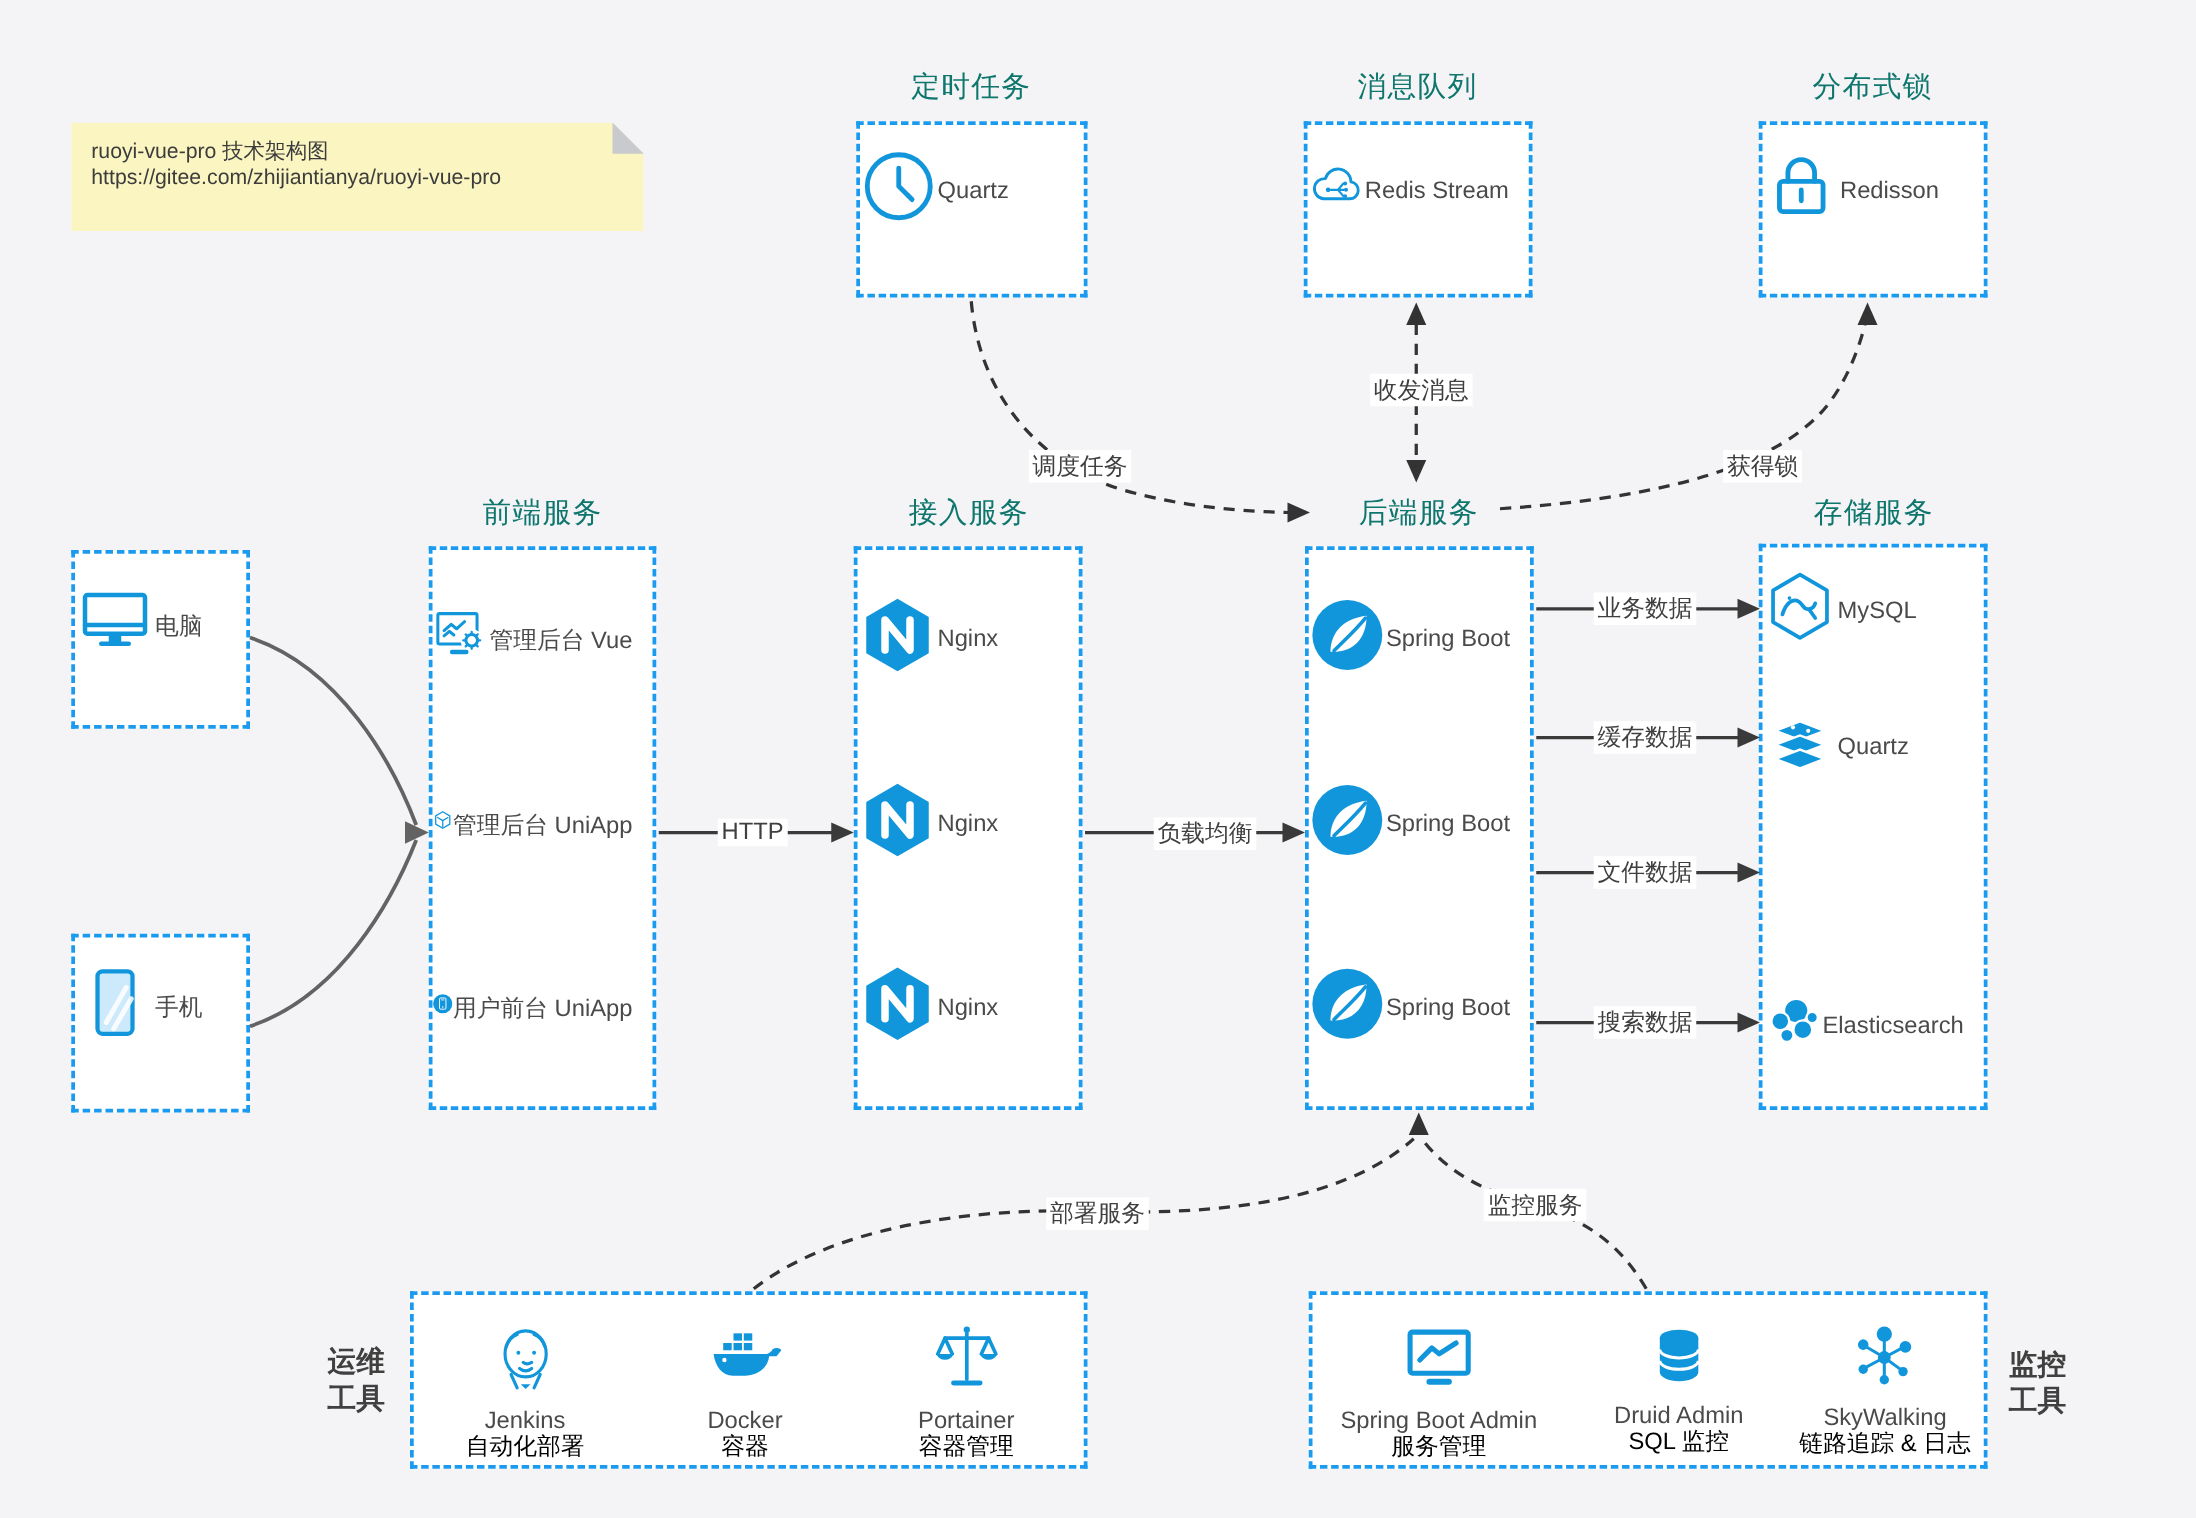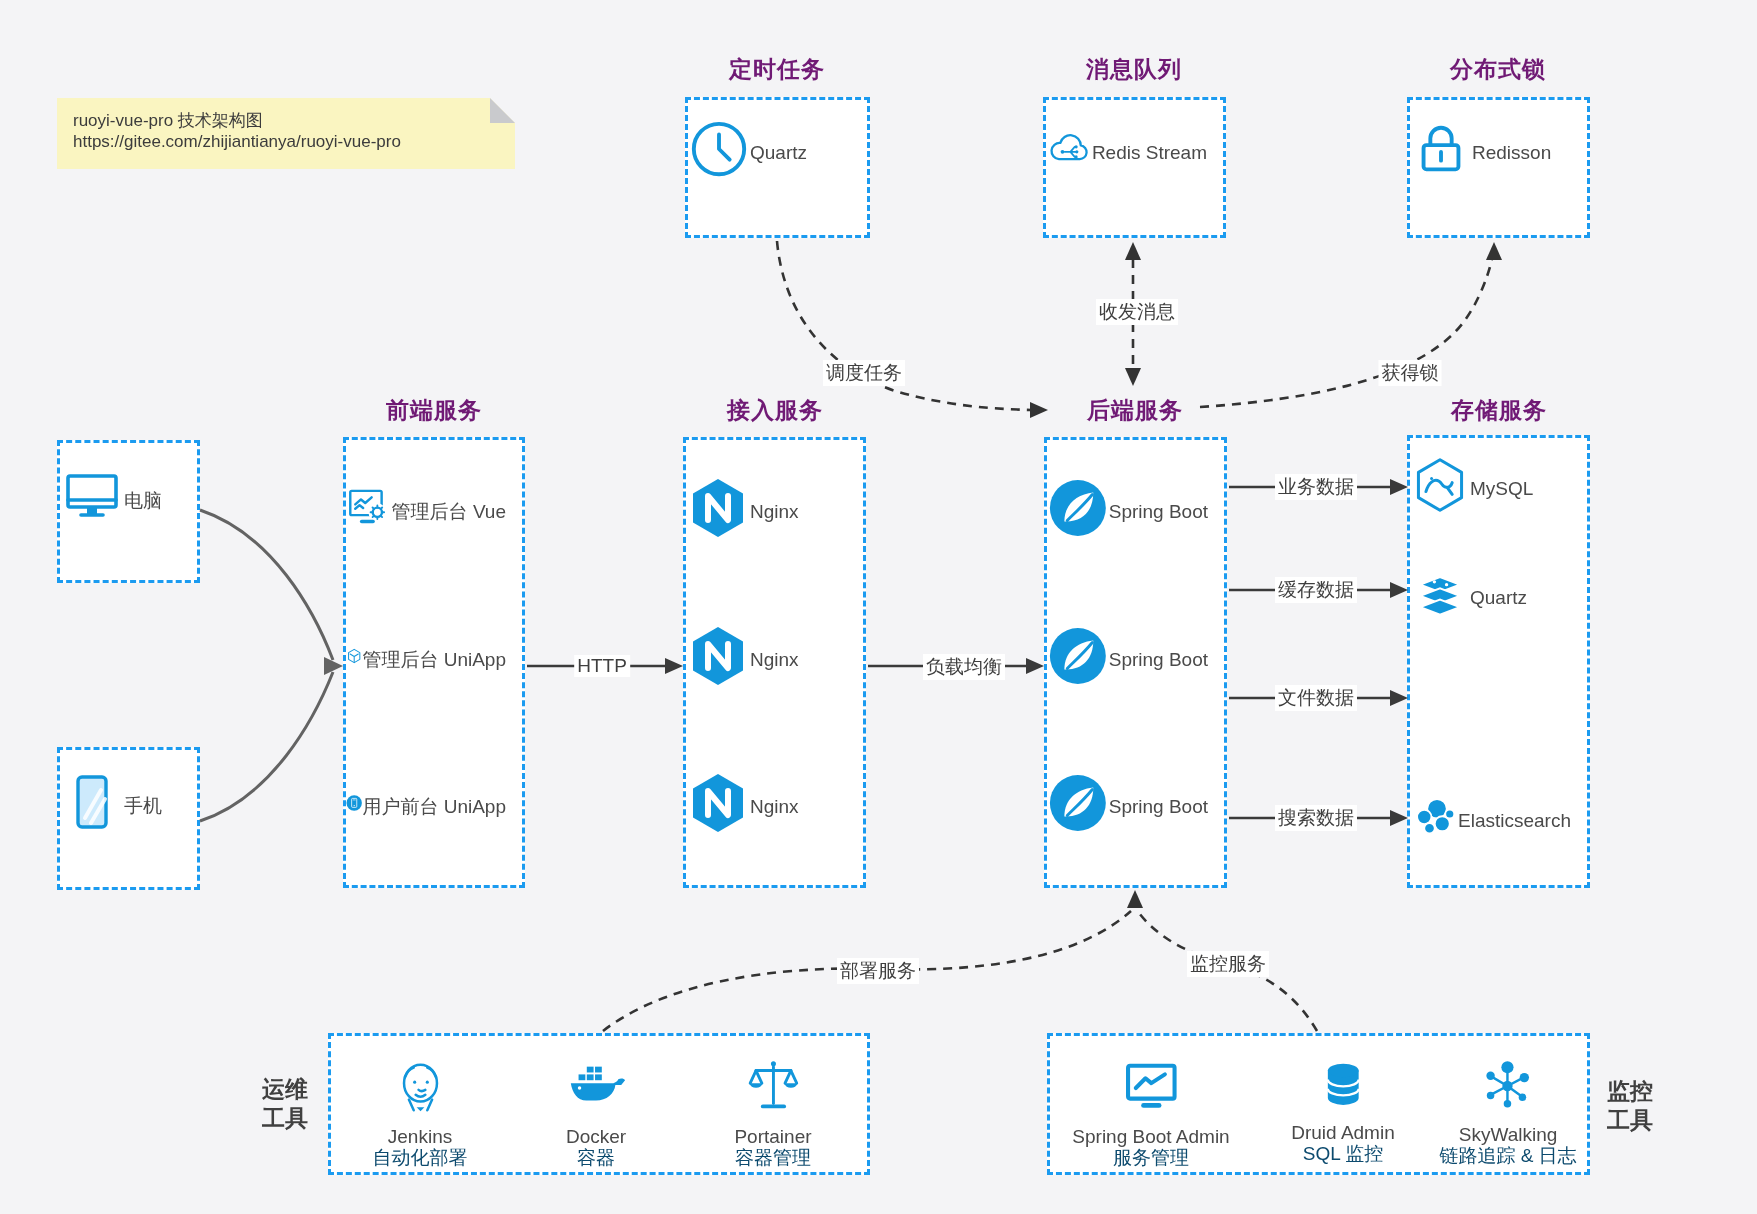--- a/index.html
+++ b/index.html
@@ -1,36 +1,36 @@
 <!DOCTYPE html>
 <html><head>
 <meta charset="utf-8">
 <style>
   html,body{margin:0;padding:0;background:#f4f4f6;}
   .canvas{position:relative;width:1757px;height:1214px;background:#f4f4f6;
           font-family:"Liberation Sans",sans-serif;overflow:hidden;}
   
-  .note{position:absolute;left:57px;top:98px;width:458px;height:71px;background:#faf5c1;
+  .note{position:absolute;left:57px;top:98px;width:458px;height:87px;background:#faf5c1;
         clip-path:polygon(0 0,433px 0,458px 25px,458px 100%,0 100%);
         box-sizing:border-box;padding:12px 0 0 16px;}
   .note .line{font-size:17px;line-height:21px;color:#3c3c3c;white-space:nowrap;}
   .note-fold{position:absolute;left:490px;top:98px;width:0;height:0;
              border-bottom:25px solid #c9cacd;border-right:25px solid transparent;}
   
   .node-box{position:absolute;background:#fff;border:3px dashed #1b9bf0;box-sizing:border-box;}
-  .group-title{position:absolute;transform:translate(-50%,-50%);font-size:23px;font-weight:bold;
-               color:#701a75;white-space:nowrap;letter-spacing:1px;}
+  .group-title{position:absolute;transform:translate(-50%,-50%);font-size:23px;font-weight:normal;
+               color:#0f766e;white-space:nowrap;letter-spacing:1px;}
   .side-title{position:absolute;transform:translate(-50%,-50%);font-size:23px;font-weight:bold;
               color:#404040;text-align:center;line-height:29px;white-space:nowrap;}
   
   .cell{position:absolute;left:0;right:16px;display:flex;align-items:center;}
   .cell-label{font-size:19px;color:#4a4a4a;white-space:nowrap;margin-top:7px;text-align:center;}
   .bcell{position:absolute;top:20px;display:flex;flex-direction:column;align-items:center;transform:translateX(-50%);}
   .bcell .cell-label{margin-top:8px;line-height:21px;}
-  .sub-label{font-size:19px;color:#0c4a6e;white-space:nowrap;line-height:21px;text-align:center;}
+  .sub-label{font-size:19px;color:#000000;white-space:nowrap;line-height:21px;text-align:center;}
   
   .edge-label{position:absolute;transform:translate(-50%,-50%);font-size:19px;color:#3f3f3f;
               background:#fff;padding:0 3px;white-space:nowrap;}
   .overlay{position:absolute;left:0;top:0;pointer-events:none;}
   svg.icon{display:block;}
 </style>
 </head>
 <body>
 
 <div class="canvas">

